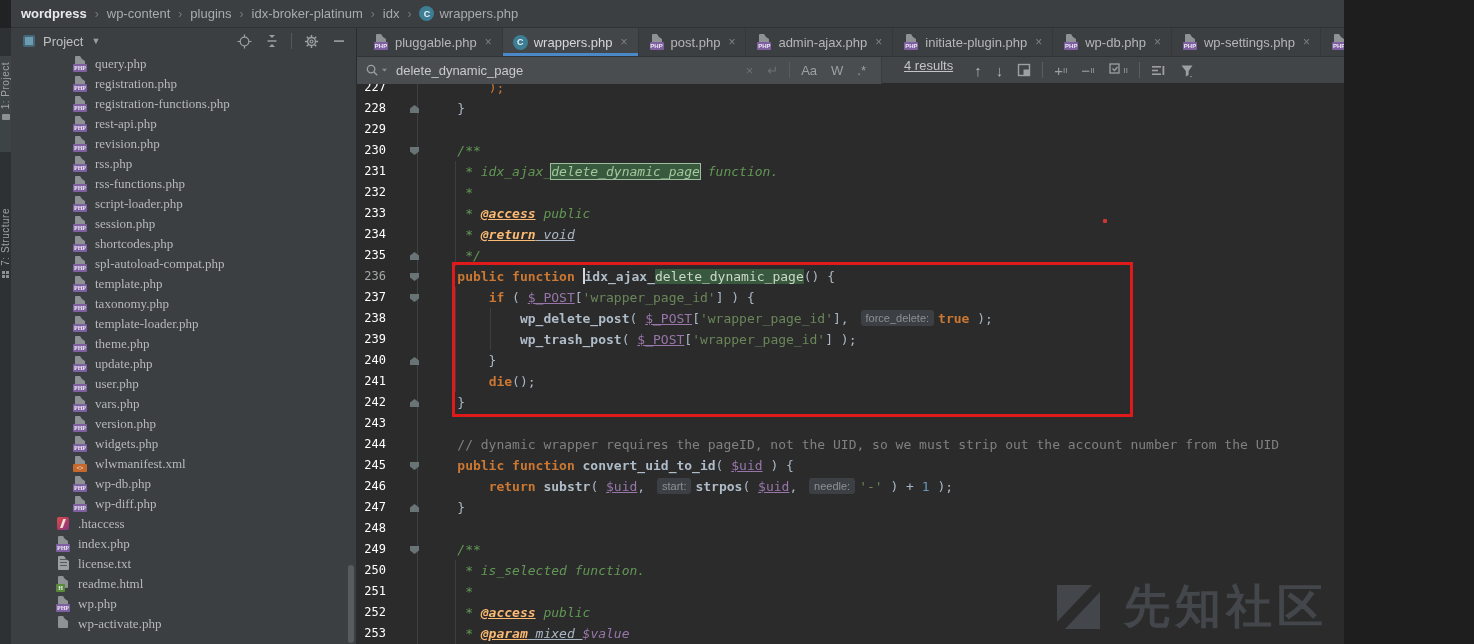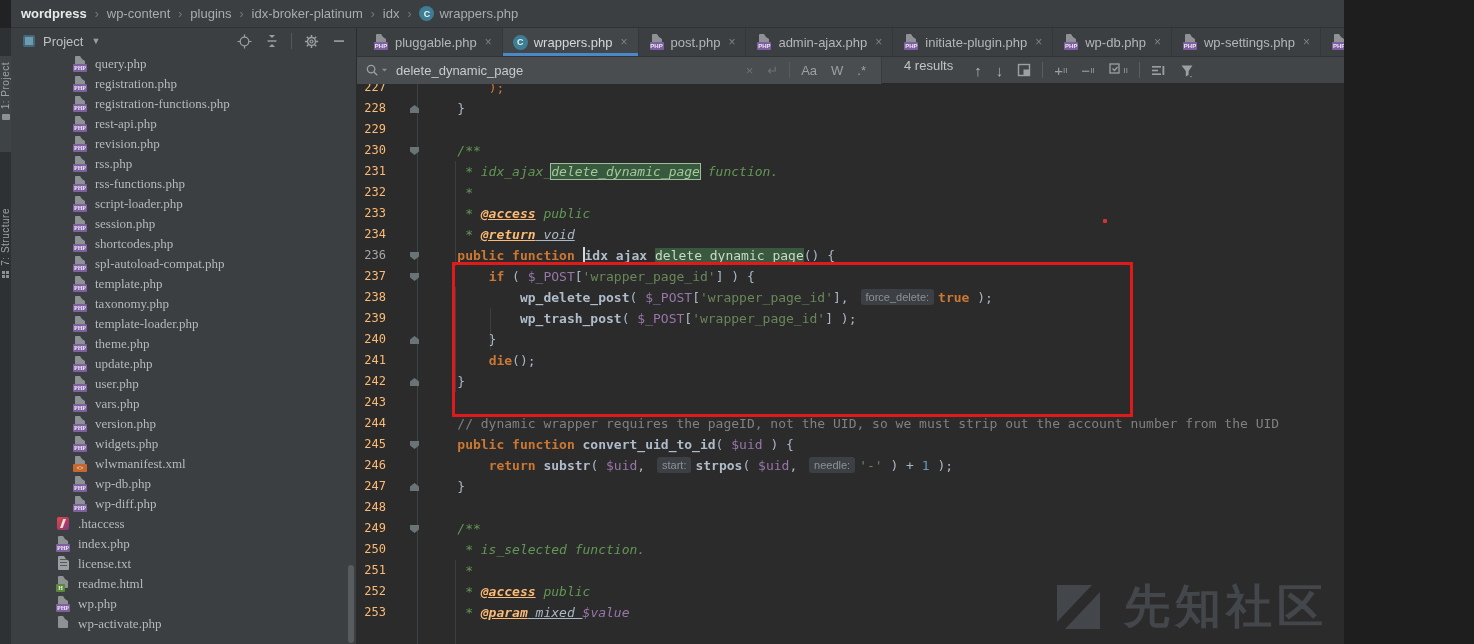--- a/index.html
+++ b/index.html
@@ -75,40 +75,40 @@
 
   
   .findbar { position:absolute; left:357px; top:57px; right:0; height:27px; background:#424548;
              border-bottom:1px solid #2A2A2A; display:flex; align-items:center; z-index:4; }
   .find-field { width:525px; height:27px; background:#4A4D50; display:flex; align-items:center; padding:0 8px;
                 border-right:1px solid #383B3D; }
   .find-query { flex:1; color:#C8CACC; font-size:13px; margin-left:8px; }
   .fico { color:#9DA0A2; font-size:13px; margin:0 7px; cursor:pointer; display:flex; align-items:center; }
   .fico.dim { color:#6E7173; }
   .fsep { width:1px; height:16px; background:#5A5D5F; margin:0 4px; }
-  .find-results { color:#C2C4C6; font-size:13px; margin:0 14px 9px 22px; }
+  .find-results { color:#C2C4C6; font-size:13px; margin:0 14px 9px 22px;text-decoration:underline; }
   .arr { font-size:15px; color:#AFB2B4; }
   svg.ic { display:block; }
 
   
   .editor { position:absolute; left:357px; top:84px; right:0; bottom:0; background:#2B2B2B; overflow:hidden; z-index:1; }
   .lines { position:absolute; left:0; top:-7px; right:0; }
   .line { height:21px; display:flex; white-space:pre; font:13px/21px "DejaVu Sans Mono", monospace; }
   .gut { width:66px; flex:0 0 66px; display:flex; }
-  .gut .num { width:29px; text-align:right; color:#fdba74; font:12px/21px "DejaVu Sans Mono", monospace; }
+  .gut .num { width:29px; text-align:right; color:#ffffff; font:12px/21px "DejaVu Sans Mono", monospace; }
   .gut .fold { width:37px; position:relative; }
   .fm { position:absolute; left:24px; top:7px; width:9px; height:8px; background:#69747 7; background:#697477; }
   .fm.start { clip-path:polygon(0 0,100% 0,100% 55%,50% 100%,0 55%); }
   .fm.end { clip-path:polygon(0 45%,50% 0,100% 45%,100% 100%,0 100%); }
   .code { flex:1; color:#A9B7C6; padding-left:3px; }
   .tk-pl { color:#A9B7C6; }
   .tk-kw { color:#CC7832; font-weight:bold; }
   .tk-warm { color:#CC7832; }
   .tk-fn { color:#AFBCC9; font-weight:bold; }
-  .tk-var { color:#9876AA; }
+  .tk-var { color:#9876AA;text-decoration:underline; }
   .tk-str { color:#6A8759; }
   .tk-num { color:#6897BB; }
   .tk-cmt { color:#808080; }
   .tk-doc { color:#629755; font-style:italic; }
   .tk-doct { color:#fdba74; font-style:italic; font-weight:bold; text-decoration:underline; }
   .tk-docw { color:#A9B7C6; font-style:italic;text-decoration:underline; }
   .tk-varit { color:#9876AA; font-style:italic; }
   .tk-hl { background:#39593F; color:#CBD8C6; }
   .tk-hlc { background:#39593F; color:#A3C99B; font-style:italic; outline:1px solid #9DBE9D; }
   .tk-inlay { display:inline-block; background:#3C4045; color:#8C9196; font:11px/14px "Liberation Sans", sans-serif;
@@ -558,20 +558,21 @@
     <div class="iguide" style="left:98px; top:476px; height:84px;"></div>
     <div class="lines" id="codelines">
         <div class="line"><div class="gut"><span class="num">227</span><span class="fold"></span></div><span class="code"><span class="tk-pl">        </span><span class="tk-warm">);</span></span></div>
         <div class="line"><div class="gut"><span class="num">228</span><span class="fold"><span class="fm end"></span></span></div><span class="code"><span class="tk-pl">    }</span></span></div>
         <div class="line"><div class="gut"><span class="num">229</span><span class="fold"></span></div><span class="code"></span></div>
         <div class="line"><div class="gut"><span class="num">230</span><span class="fold"><span class="fm start"></span></span></div><span class="code"><span class="tk-doc">    /**</span></span></div>
         <div class="line"><div class="gut"><span class="num">231</span><span class="fold"></span></div><span class="code"><span class="tk-doc">     * idx_ajax_</span><span class="tk-hlc">delete_dynamic_page</span><span class="tk-doc"> function.</span></span></div>
         <div class="line"><div class="gut"><span class="num">232</span><span class="fold"></span></div><span class="code"><span class="tk-doc">     *</span></span></div>
         <div class="line"><div class="gut"><span class="num">233</span><span class="fold"></span></div><span class="code"><span class="tk-doc">     * </span><span class="tk-doct">@access</span><span class="tk-doc"> public</span></span></div>
         <div class="line"><div class="gut"><span class="num">234</span><span class="fold"></span></div><span class="code"><span class="tk-doc">     * </span><span class="tk-doct">@return</span><span class="tk-docw"> void</span></span></div>
+        <div class="line"><div class="gut"><span class="num">235</span><span class="fold"><span class="fm end"></span></span></div><span class="code"><span class="tk-doc">     */</span></span></div>
         <div class="line"><div class="gut"><span class="num" style="color: rgb(164, 166, 168);">236</span><span class="fold"><span class="fm start"></span></span></div><span class="code"><span class="tk-pl">    </span><span class="tk-kw">public function</span><span class="tk-pl"> </span><span class="caret"></span><span class="tk-fn">idx_ajax_</span><span class="tk-hl">delete_dynamic_page</span><span class="tk-pl">() {</span></span></div>
         <div class="line"><div class="gut"><span class="num">237</span><span class="fold"><span class="fm start"></span></span></div><span class="code"><span class="tk-pl">        </span><span class="tk-kw">if</span><span class="tk-pl"> ( </span><span class="tk-var">$_POST</span><span class="tk-pl">[</span><span class="tk-str">'wrapper_page_id'</span><span class="tk-pl">] ) {</span></span></div>
         <div class="line"><div class="gut"><span class="num">238</span><span class="fold"></span></div><span class="code"><span class="tk-pl">            </span><span class="tk-fn">wp_delete_post</span><span class="tk-pl">( </span><span class="tk-var">$_POST</span><span class="tk-pl">[</span><span class="tk-str">'wrapper_page_id'</span><span class="tk-pl">], </span><span class="tk-inlay">force_delete:</span><span class="tk-kw">true</span><span class="tk-pl"> );</span></span></div>
         <div class="line"><div class="gut"><span class="num">239</span><span class="fold"></span></div><span class="code"><span class="tk-pl">            </span><span class="tk-fn">wp_trash_post</span><span class="tk-pl">( </span><span class="tk-var">$_POST</span><span class="tk-pl">[</span><span class="tk-str">'wrapper_page_id'</span><span class="tk-pl">] );</span></span></div>
         <div class="line"><div class="gut"><span class="num">240</span><span class="fold"><span class="fm end"></span></span></div><span class="code"><span class="tk-pl">        }</span></span></div>
         <div class="line"><div class="gut"><span class="num">241</span><span class="fold"></span></div><span class="code"><span class="tk-pl">        </span><span class="tk-kw">die</span><span class="tk-pl">();</span></span></div>
         <div class="line"><div class="gut"><span class="num">242</span><span class="fold"><span class="fm end"></span></span></div><span class="code"><span class="tk-pl">    }</span></span></div>
         <div class="line"><div class="gut"><span class="num">243</span><span class="fold"></span></div><span class="code"></span></div>
         <div class="line"><div class="gut"><span class="num">244</span><span class="fold"></span></div><span class="code"><span class="tk-cmt">    // dynamic wrapper requires the pageID, not the UID, so we must strip out the account number from the UID</span></span></div>
         <div class="line"><div class="gut"><span class="num">245</span><span class="fold"><span class="fm start"></span></span></div><span class="code"><span class="tk-pl">    </span><span class="tk-kw">public function</span><span class="tk-pl"> </span><span class="tk-fn">convert_uid_to_id</span><span class="tk-pl">( </span><span class="tk-var">$uid</span><span class="tk-pl"> ) {</span></span></div>

